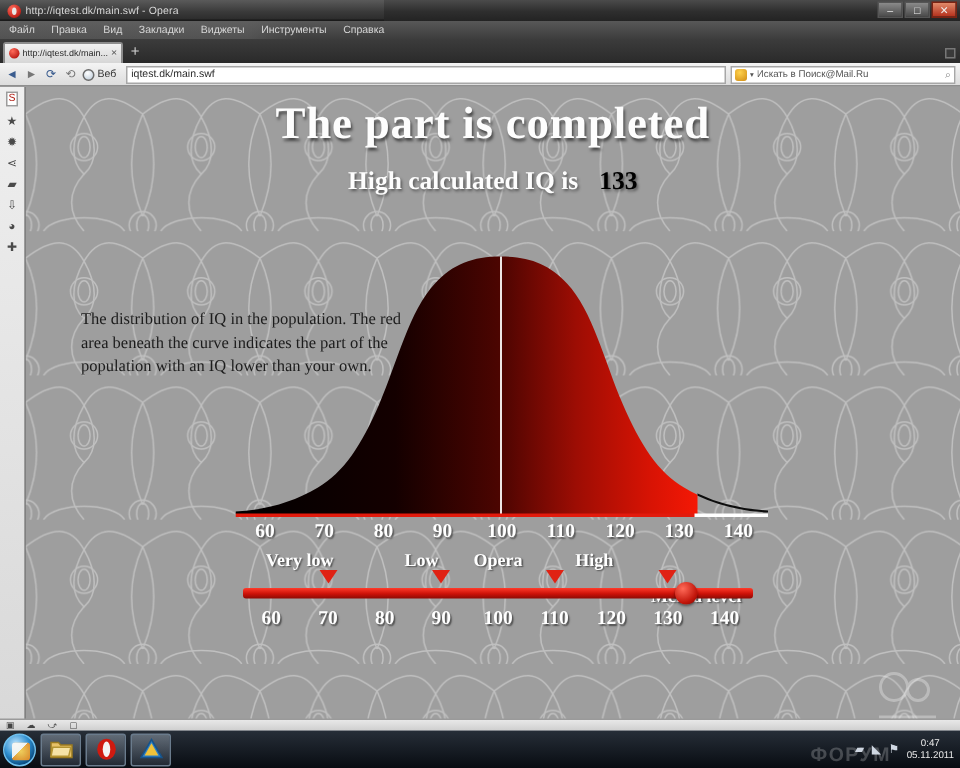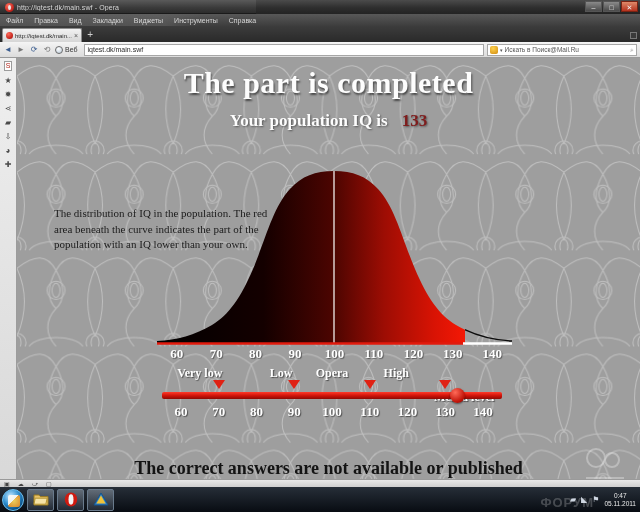--- a/index.html
+++ b/index.html
@@ -197,21 +197,21 @@
     text-shadow: 1px 2px 2px rgba(0,0,0,.55);
     letter-spacing:.5px;
   }
   .pg-sub {
     position:absolute; left:0; right:0; top:53px;
     text-align:center;
     font-family:"Liberation Serif", serif;
     font-weight:700; font-size:17px; color:#fdfdfd;
     text-shadow: 1px 1px 2px rgba(0,0,0,.45);
   }
-  .pg-sub .iqval { color:#7f1d1d; margin-left:14px; }
+  .pg-sub .iqval { color:#000000; margin-left:14px; }
 
   .pg-desc {
     position:absolute; left:37px; top:148px;
     width: 230px;
     font-family:"Liberation Serif", serif;
     font-size:11px; line-height:15.5px; color:#1c1c1c;
   }
 
   #chart { position:absolute; left:140px; top:105px; width:355px; height:205px; }
 
@@ -420,21 +420,21 @@
                 <path d="M12,96 C20,84 58,84 66,96"></path>
               </g>
             </pattern>
           </defs>
           <rect x="0" y="0" width="622" height="428" fill="url(#wp)"></rect>
         </svg>
 
         <div class="pg-title">The part is completed</div>
 
         <div class="pg-sub">
-          <span>Your population IQ is</span><span class="iqval">133</span>
+          <span>High calculated IQ is</span><span class="iqval">133</span>
         </div>
 
         <div class="pg-desc">The distribution of IQ in the population. The red area beneath the curve indicates the part of the population with an IQ lower than your own.</div>
 
         <svg id="chart" viewBox="0 0 355 205" preserveAspectRatio="none">
           <defs>
             <linearGradient id="curveFill" x1="0" y1="0" x2="1" y2="0">
               <stop offset="0%" stop-color="#000000"></stop>
               <stop offset="30%" stop-color="#140000"></stop>
               <stop offset="50%" stop-color="#4d0501"></stop>
@@ -506,21 +506,20 @@
               <span style="left: 277.222px;">90</span>
               <span style="left: 315px;">100</span>
               <span style="left: 352.778px;">110</span>
               <span style="left: 390.556px;">120</span>
               <span style="left: 428.333px;">130</span>
               <span style="left: 466.111px;">140</span>
             </div>
         </div>
 
 
-        <div class="pg-bottom1">The correct answers are not available or published</div>
 
         <svg id="page-watermark" viewBox="0 0 46 36">
           <circle cx="14" cy="12" r="9" fill="none" stroke="#fff" stroke-width="2"></circle>
           <circle cx="30" cy="14" r="7" fill="none" stroke="#fff" stroke-width="2"></circle>
           <path d="M4,32 L42,32" stroke="#fff" stroke-width="2"></path>
         </svg>
       </div>
     </div>
   </div>
 

